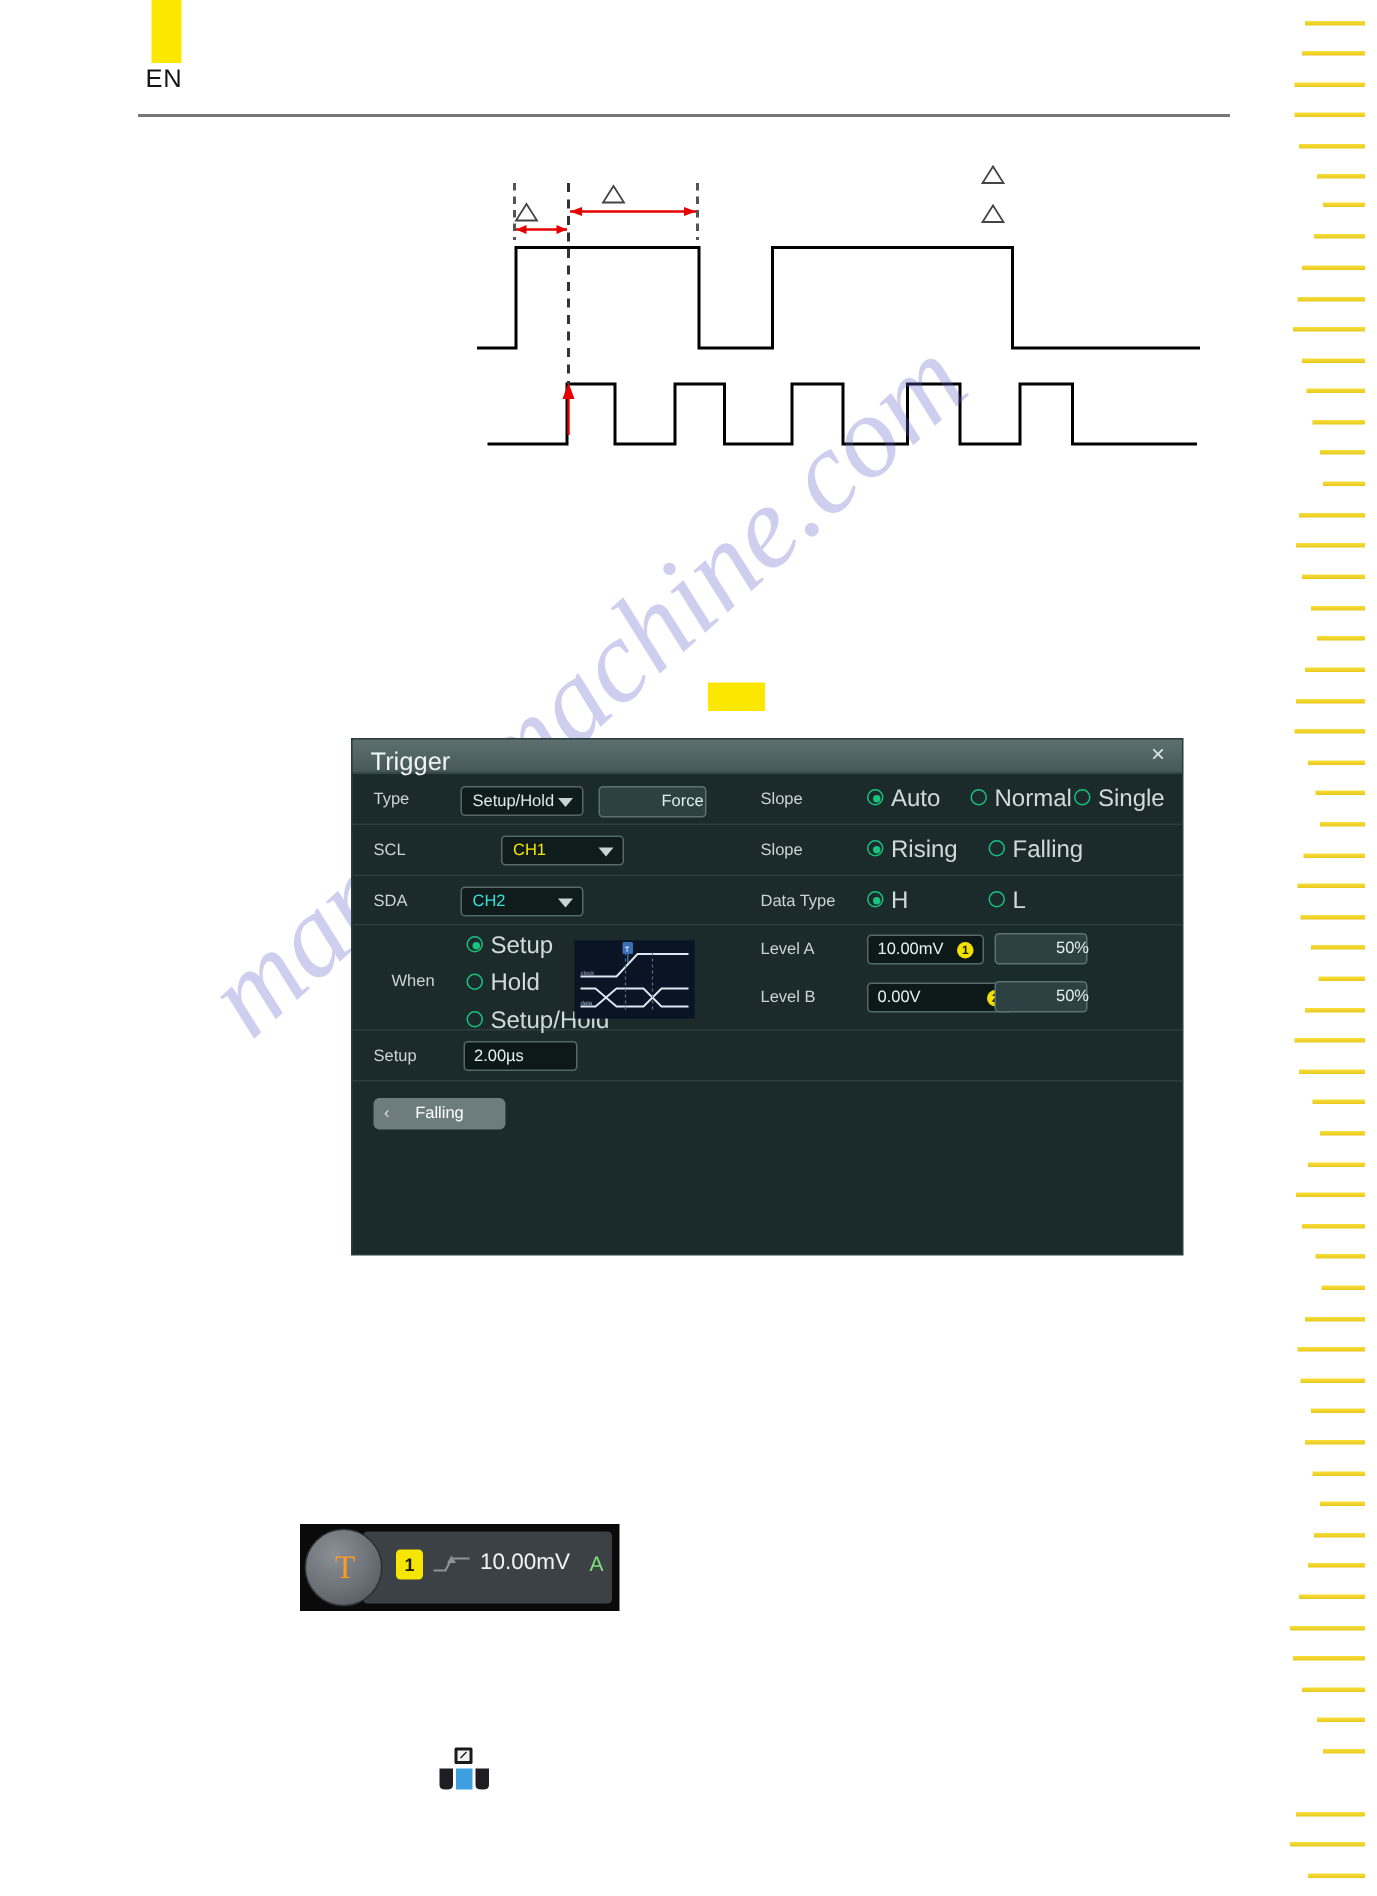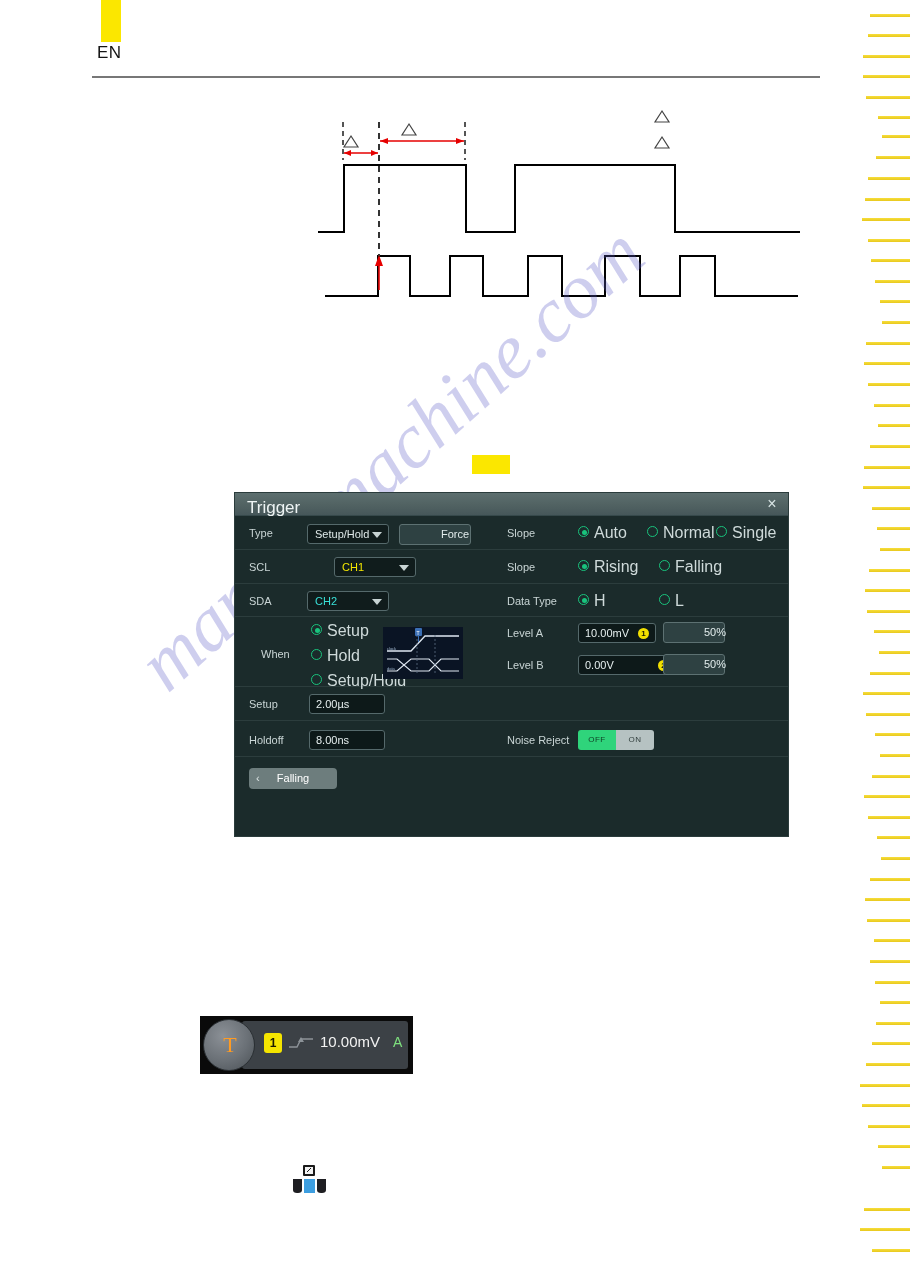--- a/index.html
+++ b/index.html
@@ -519,31 +519,20 @@
     <div class="btn" style="left:428px; top:37px; width:62px;">50%</div>
   </div>
 
   <div class="dlg-row row-h34">
     <div class="lbl" style="left:14px; top:11px;">Setup</div>
     <div class="vbox" style="left:74px; top:7px; width:76px;">
       <span>2.00µs</span>
     </div>
   </div>
 
-  <div class="dlg-row row-h36" style="height:36px;">
-    <div class="lbl" style="left:14px; top:13px;">Holdoff</div>
-    <div class="vbox" style="left:74px; top:9px; width:76px;">
-      <span>8.00ns</span>
-    </div>
-    <div class="lbl" style="left:272px; top:13px;">Noise Reject</div>
-    <div class="toggle" style="left:343px; top:9px;">
-      <div class="seg sel">OFF</div>
-      <div class="seg unsel">ON</div>
-    </div>
-  </div>
 
   <div class="dlg-row row-last" style="height:43px;">
     <div class="backbtn" style="left:14px; top:11px;">
       <span class="chev">‹</span>
       <span>Falling</span>
     </div>
   </div>
 </div>
 
 <div id="trigger-badge">

